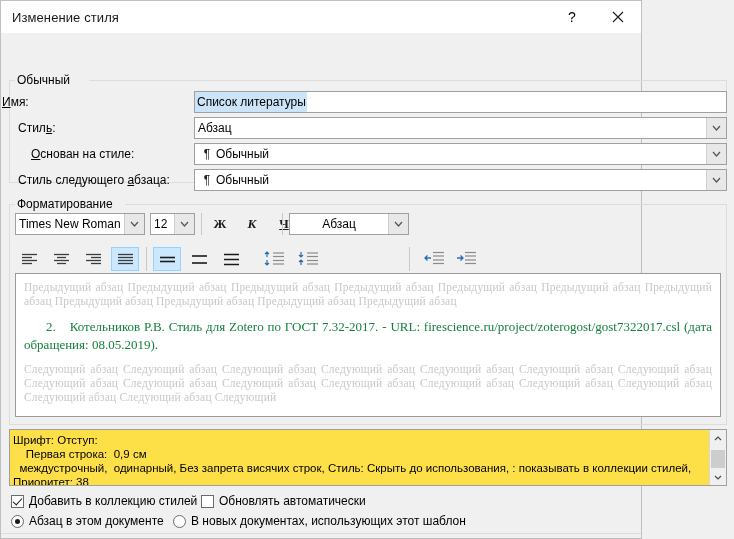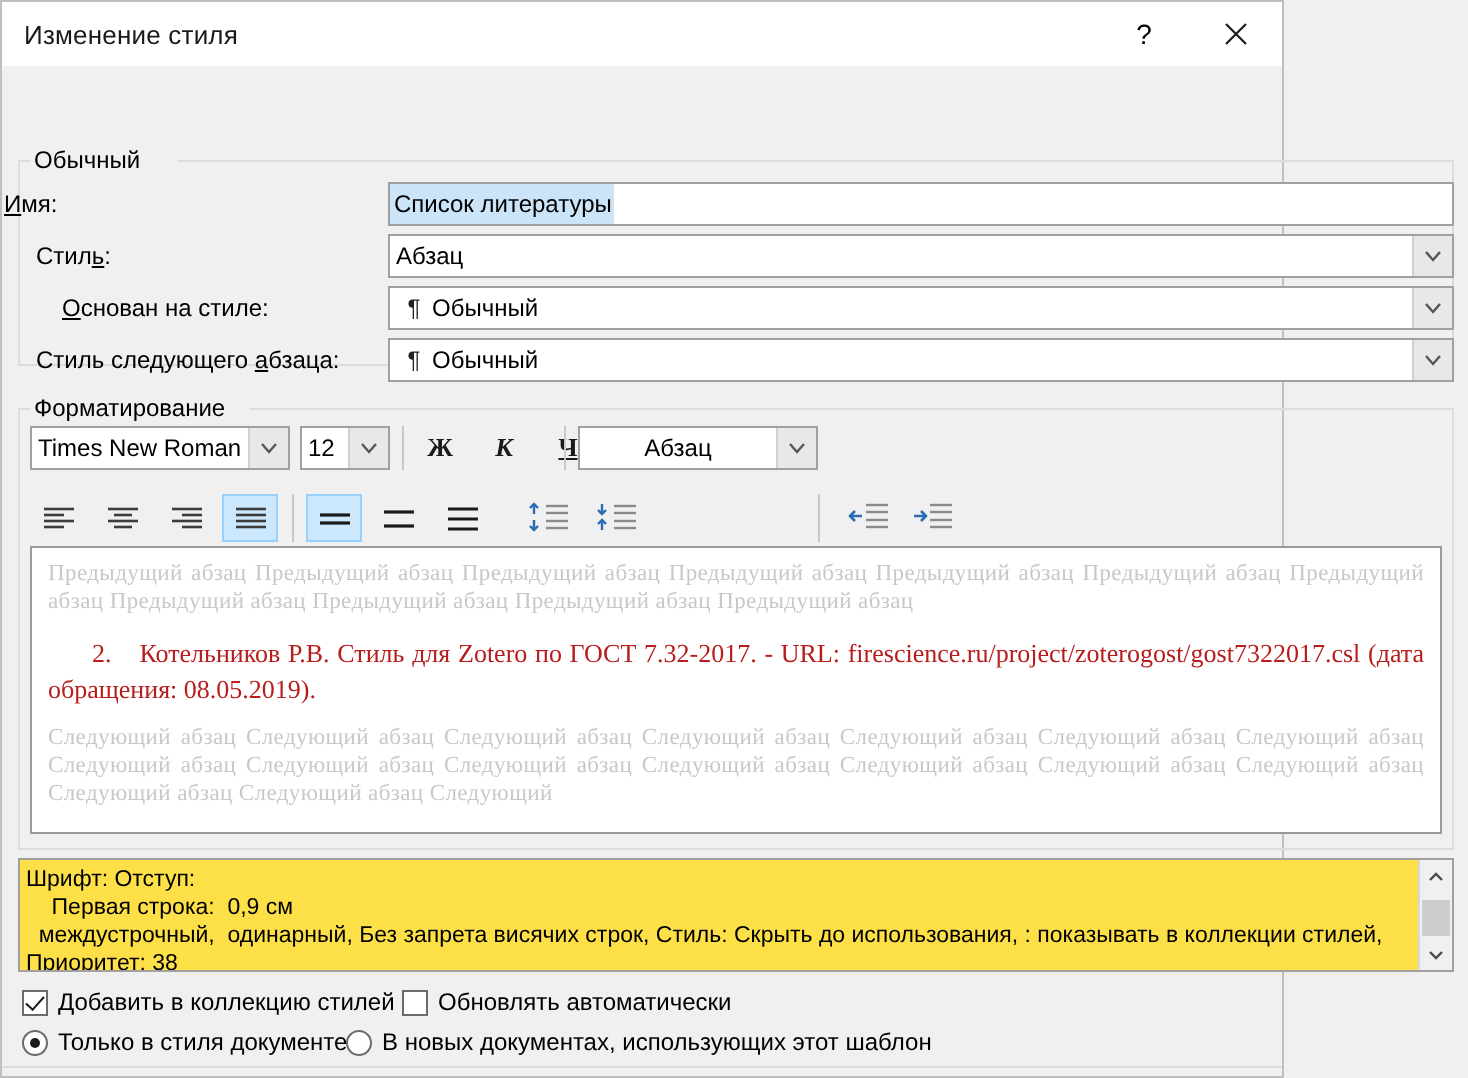--- a/index.html
+++ b/index.html
@@ -190,21 +190,21 @@
   }
   .pv-gray {
     color: #c8c8c8;
     font-family: "Liberation Serif", serif;
     font-size: 11.5px;
     line-height: 14px;
     text-align: justify;
     letter-spacing: .2px;
   }
   .pv-sample {
-    color: #b91c1c;
+    color: #15803d;
     font-family: "Liberation Serif", serif;
     font-size: 13px;
     line-height: 18px;
     text-align: justify;
     margin: 10px 0 8px 0;
     text-indent: 22px;
   }
   .pv-sample .num { margin-right: 14px; }
 
   
@@ -544,21 +544,21 @@
     <div class="chk-row" style="left:10px; top:461px;">
       <span class="cb checked"></span>
       <span class="opt-label">Добавить в коллекцию стилей</span>
     </div>
     <div class="chk-row" style="left:200px; top:461px;">
       <span class="cb"></span>
       <span class="opt-label">Обновлять автоматически</span>
     </div>
     <div class="rad-row" style="left:10px; top:481px;">
       <span class="rb checked"></span>
-      <span class="opt-label">Только в стиля документе</span>
+      <span class="opt-label">Абзац в этом документе</span>
     </div>
     <div class="rad-row" style="left:172px; top:481px;">
       <span class="rb"></span>
       <span class="opt-label">В новых документах, использующих этот шаблон</span>
     </div>
 
     <div class="bottom-divider" style="top:500px;"></div>
 
   </div>
 </div>

